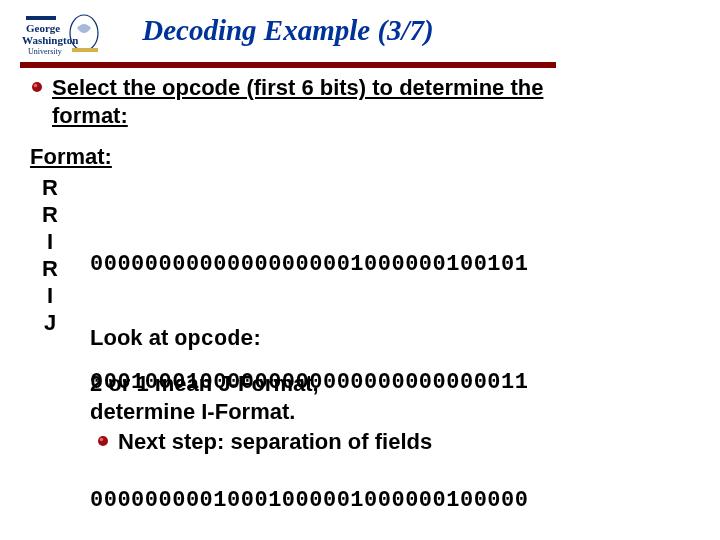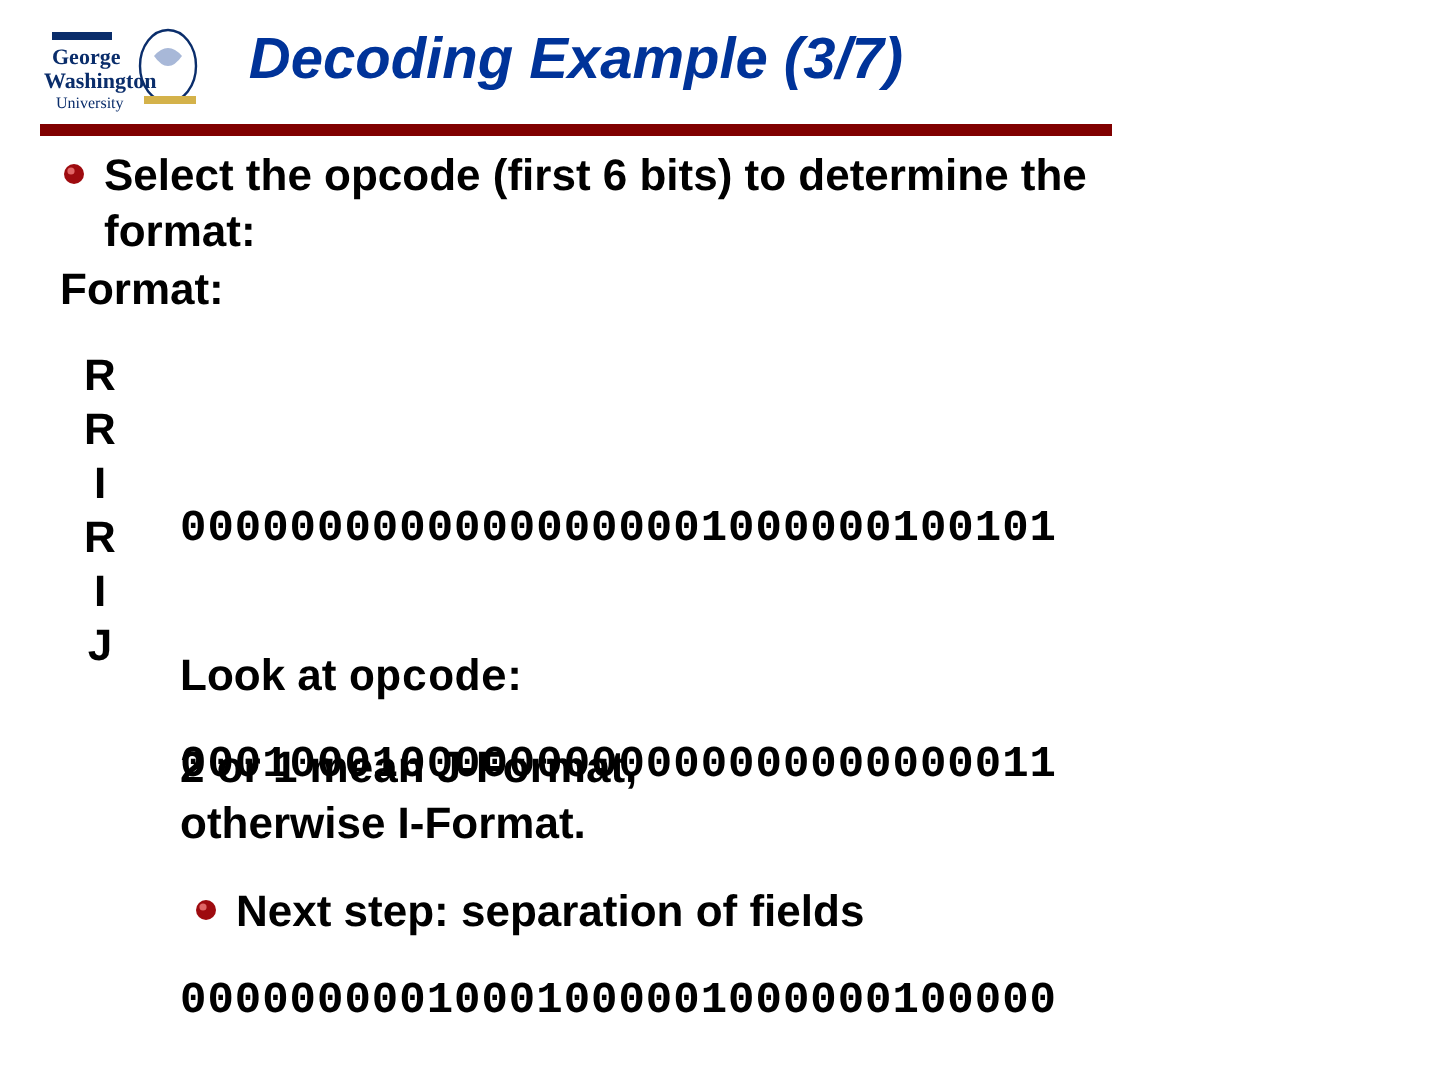--- a/index.html
+++ b/index.html
@@ -29,20 +29,21 @@
   .title {
     position: absolute;
     top: 14px;
     left: 0;
     right: 0;
     text-align: center;
     font-size: 29px;
     font-weight: bold;
     font-style: italic;
     color: #003399;
+    font-family: Liberation Serif, serif;
   }
   .hr-wrap {
     position: absolute;
     top: 62px;
     left: 20px;
     right: 20px;
   }
   .hr-line {
     height: 6px;
     background: #800000;
@@ -63,21 +64,21 @@
     gap: 8px;
     margin-bottom: 2px;
   }
   .bullet {
     flex: 0 0 auto;
     width: 14px;
     height: 14px;
     margin-top: 6px;
   }
   .bullet svg { display: block; }
-  .bullet-text { flex: 1 1 auto; }
+  .bullet-text { flex: 1 1 auto; text-decoration: underline; }
   .formats-col {
     position: absolute;
     top: 174px;
     left: 30px;
     width: 40px;
     font-size: 22px;
     font-weight: bold;
     line-height: 1.25;
     text-align: center;
   }
@@ -101,21 +102,21 @@
     font-size: 22px;
     font-weight: bold;
     line-height: 1.28;
   }
   .explain .look { margin-bottom: 16px; }
   .explain .opc { font-family: "Courier New", Courier, monospace; }
   .next-row {
     display: flex;
     align-items: flex-start;
     gap: 8px;
-    margin-top: 16px;
+    margin-top: 2px;
     margin-left: 6px;
   }
 </style>
 </head>
 <body>
 
 <div class="slide">
 
   <div class="logo">
     <svg viewBox="0 0 90 50">
@@ -141,21 +142,21 @@
   <div class="body">
     <div class="bullet-row">
       <span class="bullet">
         <svg viewBox="0 0 14 14">
             <circle cx="7" cy="7" r="5" fill="#9e0b0f"></circle>
             <circle cx="5.5" cy="5.5" r="1.8" fill="#e06666"></circle>
           </svg>
       </span>
       <span class="bullet-text">Select the opcode (first 6 bits) to determine the format:</span>
     </div>
-    <div style="margin-top:2px;">Format:</div>
+    <div style="margin-top:14px;text-decoration:underline;">Format:</div>
   </div>
 
   <div class="formats-col">
     <div>R</div>
     <div>R</div>
     <div>I</div>
     <div>R</div>
     <div>I</div>
     <div>J</div>
   </div>
@@ -166,21 +167,21 @@
     <div>00000000010001000001000000100000</div>
     
     
   </div>
 
   <div class="explain">
     <div class="look">
       <span>Look at </span><span class="opc">opcode</span><span>:</span>
     </div>
     <div>2 or 1 mean J-Format,</div>
-    <div>otherwise I-Format.</div>
+    <div>determine I-Format.</div>
     <div class="next-row">
       <span class="bullet">
         <svg viewBox="0 0 14 14">
             <circle cx="7" cy="7" r="5" fill="#9e0b0f"></circle>
             <circle cx="5.5" cy="5.5" r="1.8" fill="#e06666"></circle>
           </svg>
       </span>
       <span>Next step: separation of fields</span>
     </div>
   </div>

